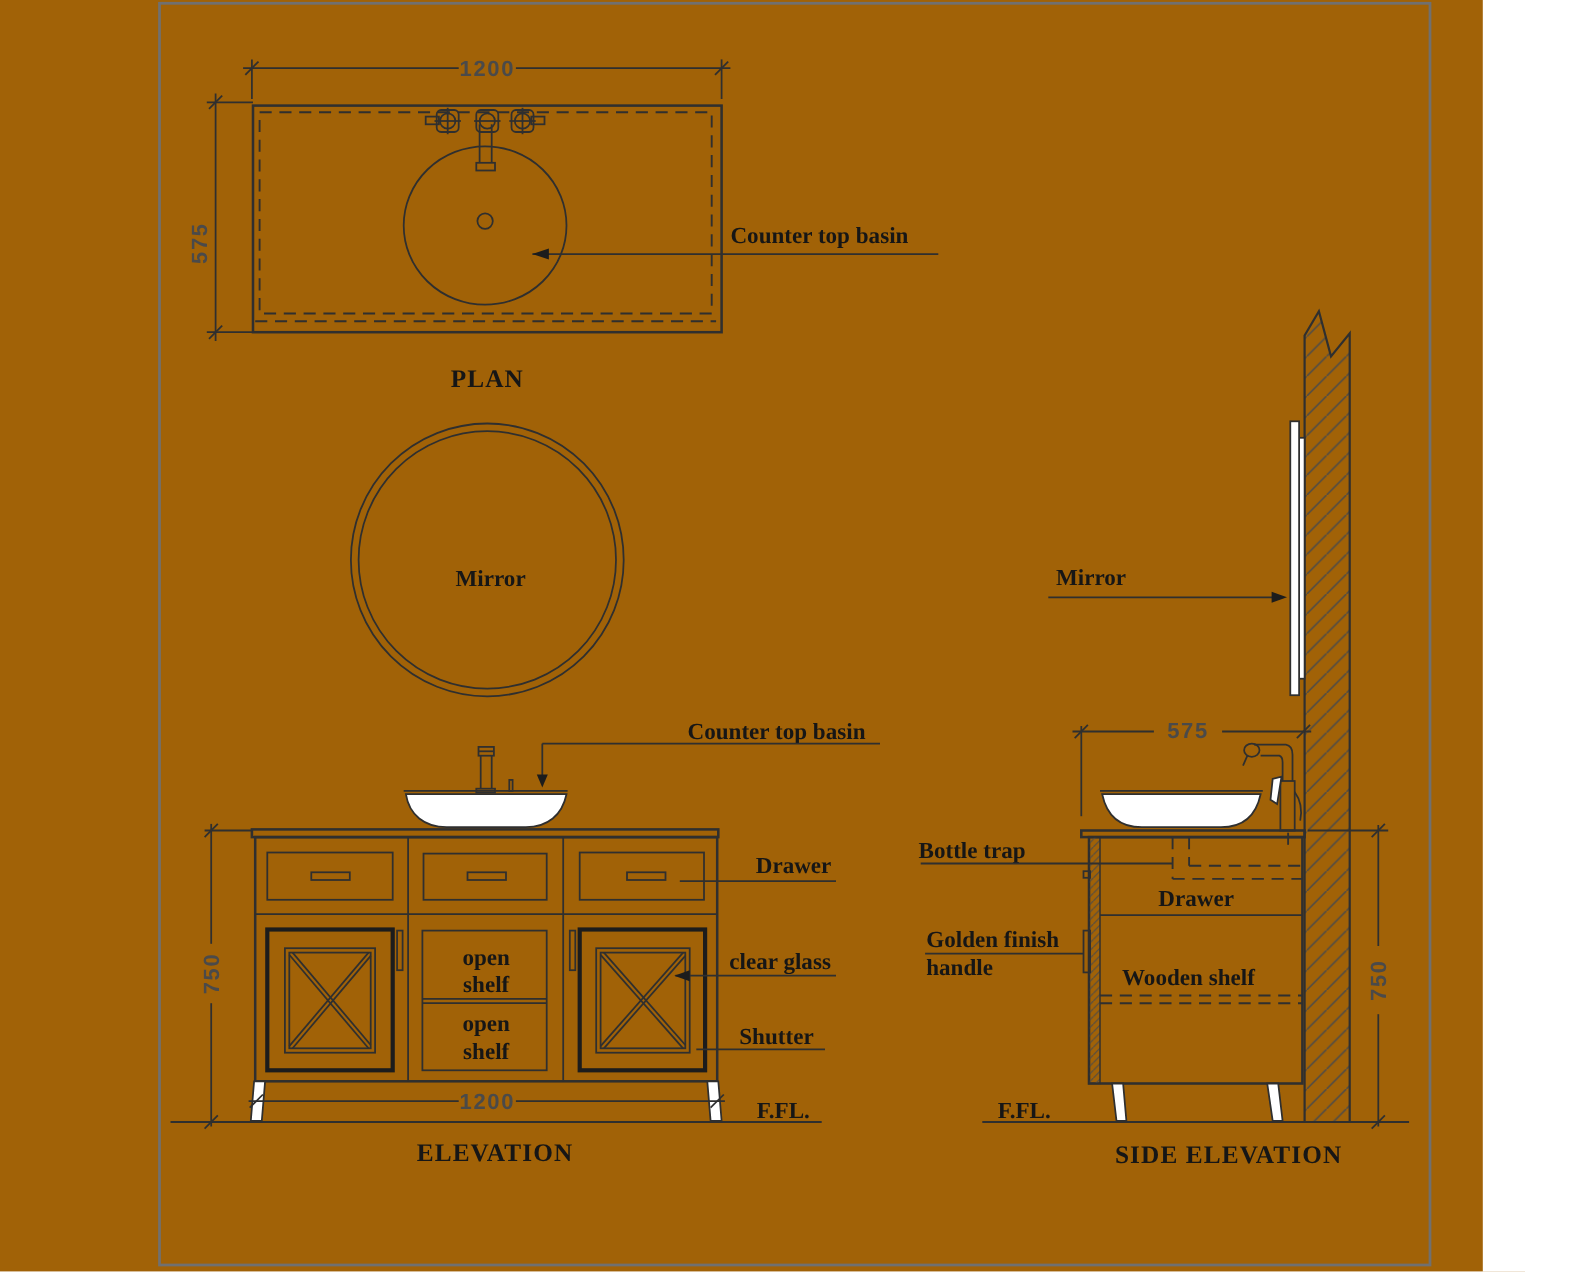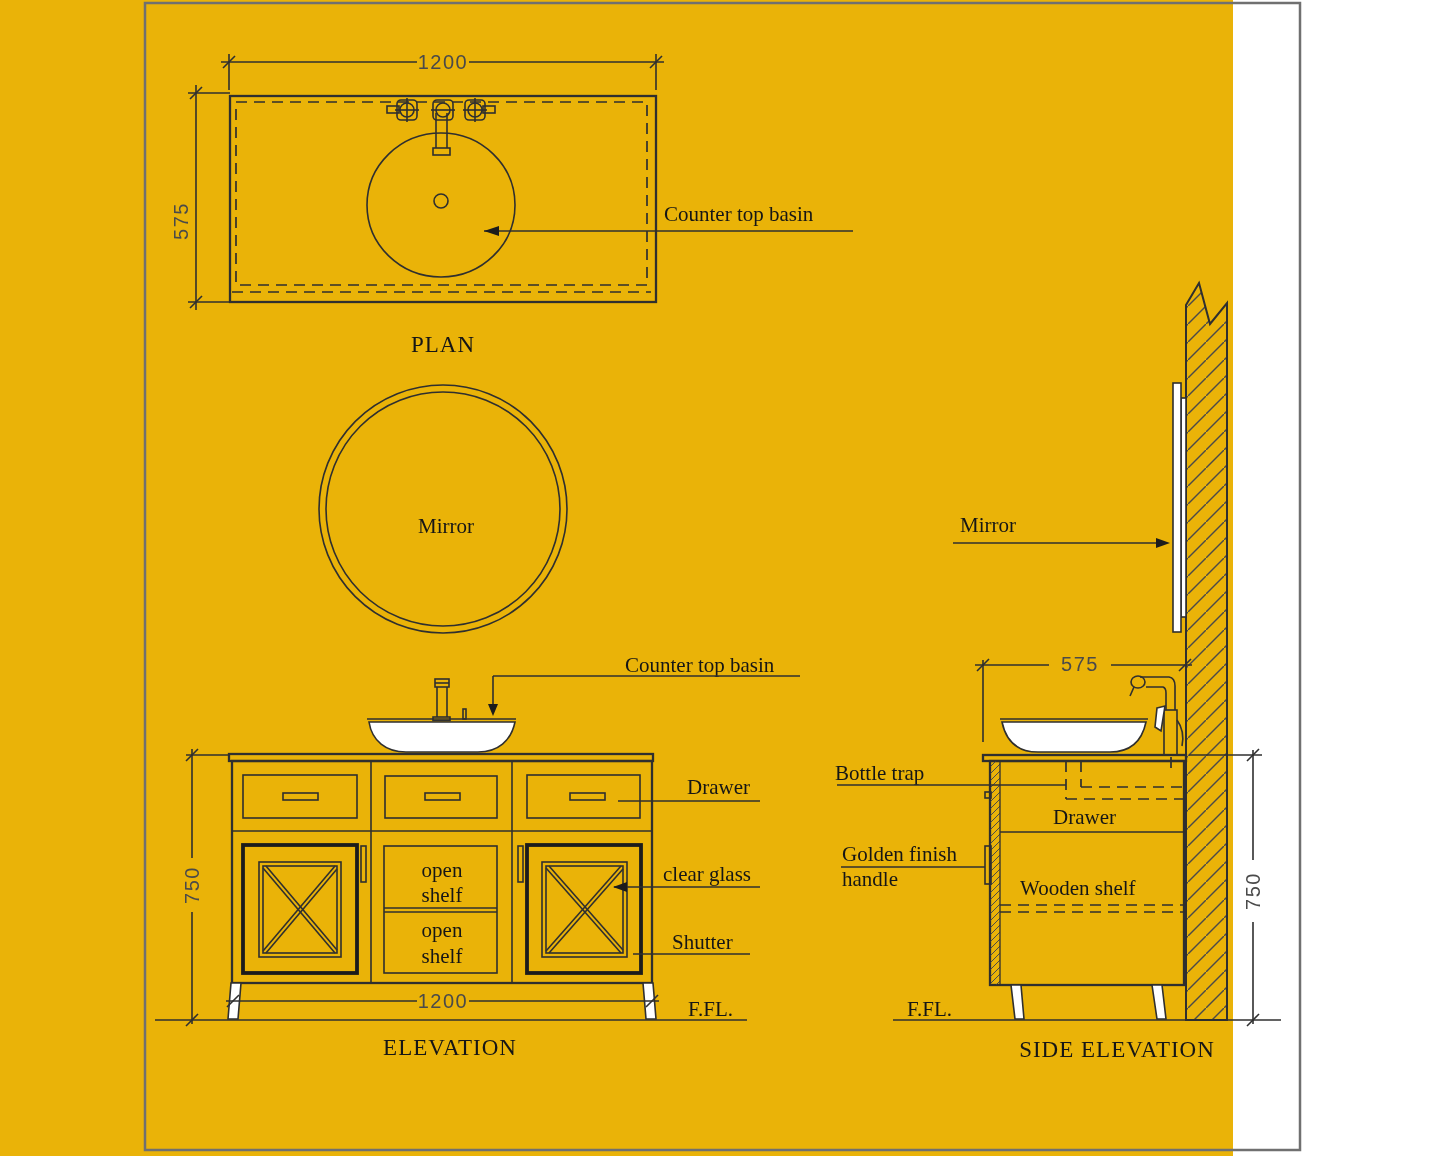--- a/index.html
+++ b/index.html
@@ -1,17 +1,17 @@
 <!DOCTYPE html>
 <html><head>
 <meta charset="utf-8">
 <style>
   html,body{margin:0;padding:0;background:#ffffff;}
-  .page{position:relative;width:1233px;height:1156px;background:#eab308;
-        font-family:"Liberation Serif",serif;}
+  .page{position:relative;width:1348px;height:1156px;background:#a16207;
+        font-family:"Liberation Serif",serif;font-weight:bold;}
   svg{display:block;}
   .ln  {stroke:#2f2f2f;stroke-width:1.6;fill:none;stroke-linecap:butt;}
   .ln2 {stroke:#2f2f2f;stroke-width:2.3;fill:none;}
   .thk {stroke:#1c1c1c;stroke-width:3.8;fill:none;}
   .dsh {stroke:#2f2f2f;stroke-width:1.7;fill:none;stroke-dasharray:11 7;}
   .fillw{fill:#ffffff;}
   .arr {fill:#1c1c1c;stroke:none;}
   .lbl {font-family:"Liberation Serif",serif;font-size:21px;fill:#161616;}
   .ttl {font-family:"Liberation Serif",serif;font-size:23px;fill:#161616;letter-spacing:1px;}
   .dim {font-family:"Liberation Sans",sans-serif;font-size:20px;fill:#4a4a4a;letter-spacing:1.5px;}

